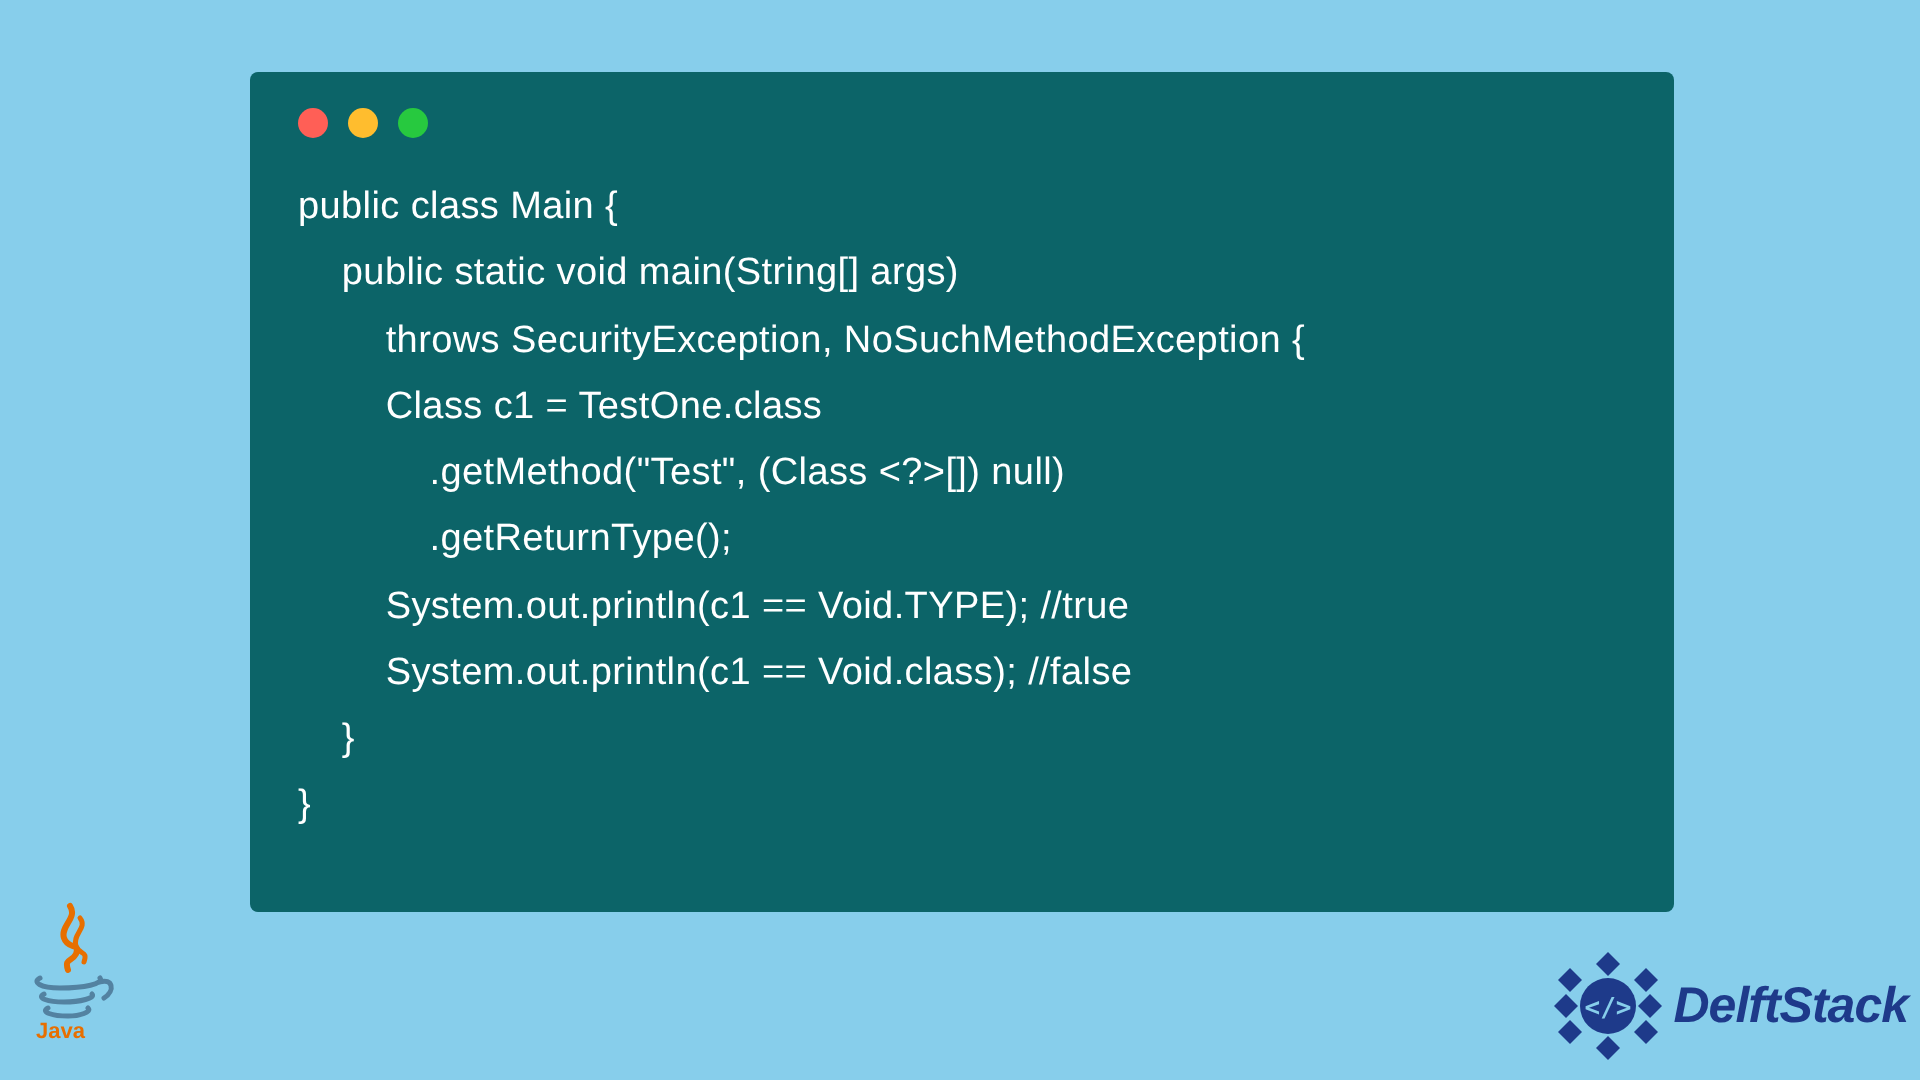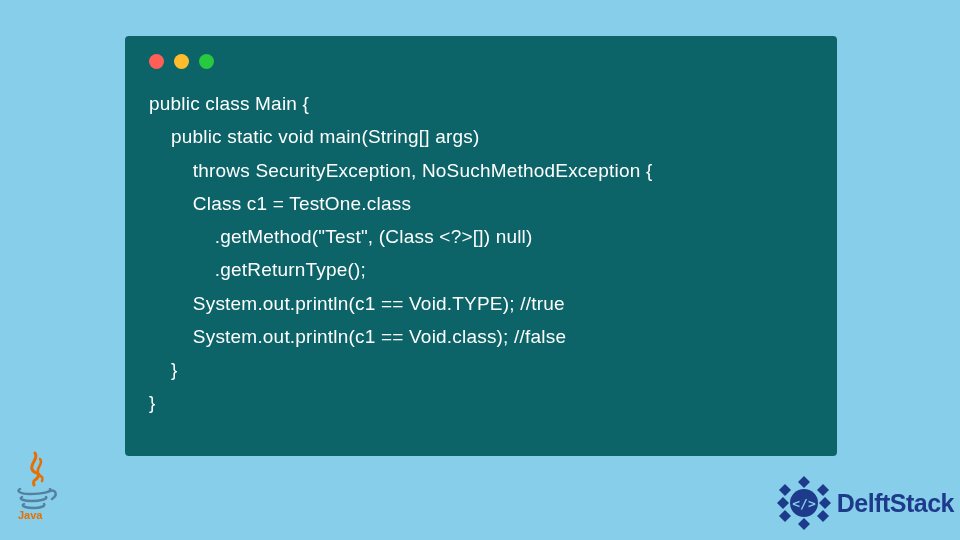--- a/index.html
+++ b/index.html
@@ -54,20 +54,21 @@
     right: 6px;
     bottom: 8px;
     display: flex;
     align-items: center;
     gap: 4px;
   }
   .delft-text {
     color: #1e3a8a;
     font-size: 25px;
     font-weight: 600;
+    font-style: italic;
     letter-spacing: -0.5px;
   }
   .delft-icon {
     width: 58px;
     height: 58px;
   }
 </style>
 </head>
 <body>
 

